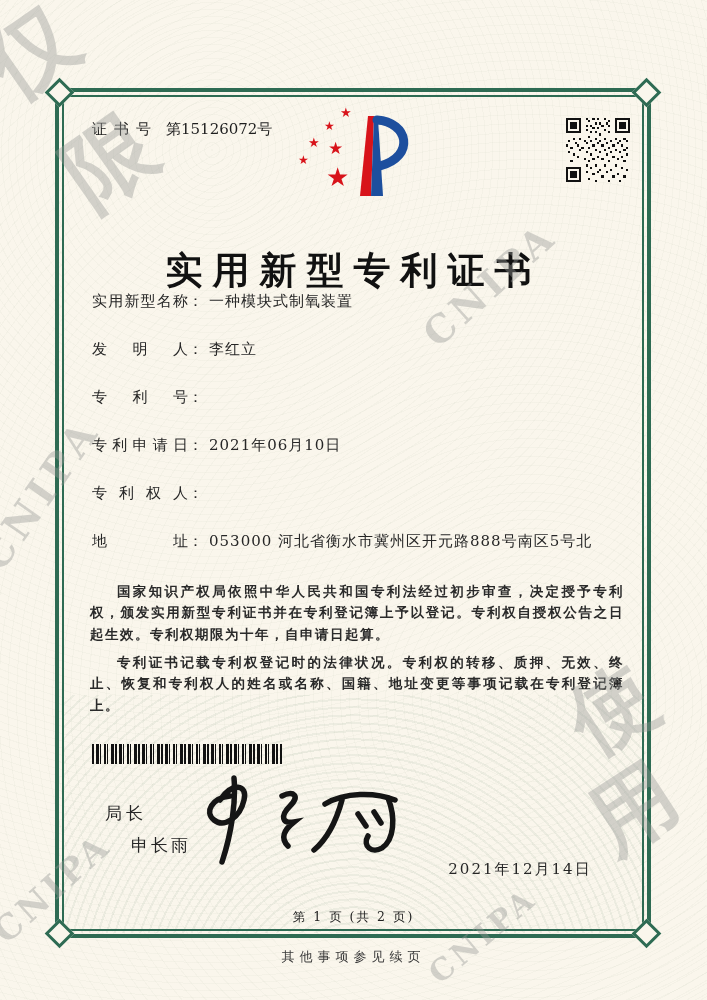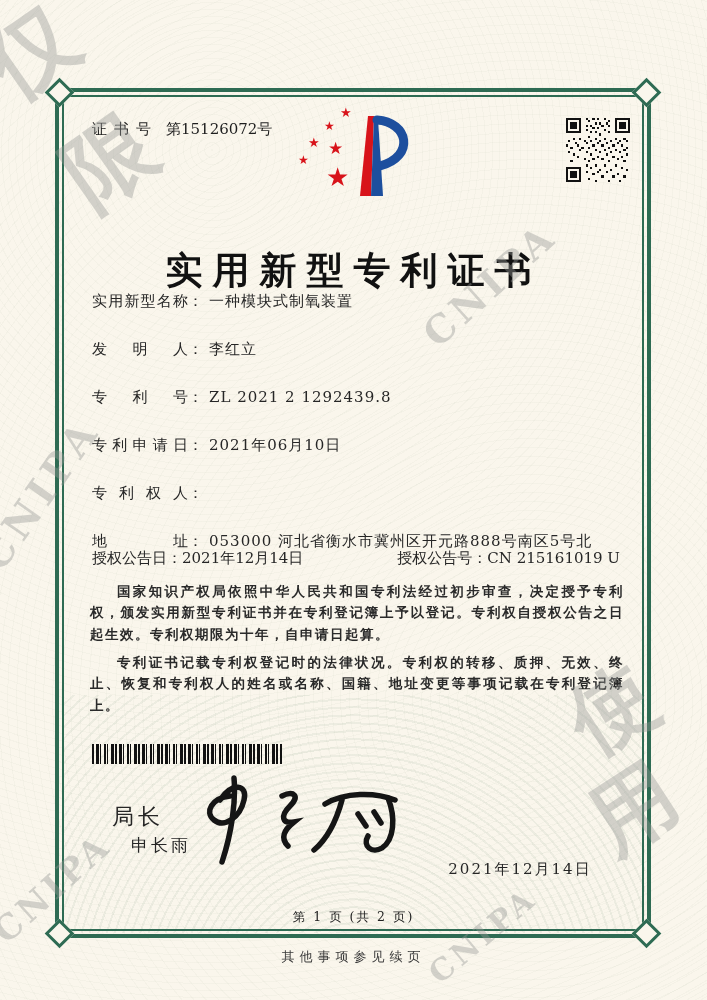--- a/index.html
+++ b/index.html
@@ -73,21 +73,21 @@
   .barcode{
     position:absolute;left:92px;top:744px;width:190px;height:20px;
     background:repeating-linear-gradient(90deg,
       #111 0 2px, transparent 2px 4px,
       #111 4px 7px, transparent 7px 8px,
       #111 8px 9px, transparent 9px 12px,
       #111 12px 14px, transparent 14px 15px,
       #111 15px 16px, transparent 16px 19px,
       #111 19px 22px, transparent 22px 23px);
   }
-  .director-title{position:absolute;left:112px;top:802px;font-size:22px;letter-spacing:4px;}
+  .director-title{position:absolute;left:105px;top:802px;font-size:17px;letter-spacing:4px;}
   .director-name{position:absolute;left:104px;top:834px;font-size:17px;letter-spacing:3px;margin-left:27px;}
   .signature{position:absolute;left:190px;top:770px;}
   .issue-date{position:absolute;left:420px;top:860px;width:200px;text-align:center;font-size:15px;letter-spacing:2px;}
   .page-indicator{position:absolute;left:0;right:0;top:909px;text-align:center;font-size:12.5px;letter-spacing:2px;color:#222;}
   .continuation-note{position:absolute;left:0;right:0;top:948px;text-align:center;font-size:13px;letter-spacing:5px;color:#3a3a3a;}
   
   .wm{
     position:absolute;color:rgba(150,152,150,0.40);font-weight:700;
     pointer-events:none;z-index:6;user-select:none;
   }
@@ -171,43 +171,37 @@
         <span class="fvalue">一种模块式制氧装置</span>
     </div>
     <div class="field-row">
       <span class="flabel">发明人</span>
         <span class="fcolon">：</span>
         <span class="fvalue">李红立</span>
     </div>
     <div class="field-row">
       <span class="flabel">专利号</span>
         <span class="fcolon">：</span>
-        <span class="fvalue">ZL 2021 2 1292439.8</span>
     </div>
     <div class="field-row">
       <span class="flabel">专利申请日</span>
         <span class="fcolon">：</span>
         <span class="fvalue">2021年06月10日</span>
     </div>
     <div class="field-row">
       <span class="flabel">专利权人</span>
         <span class="fcolon">：</span>
     </div>
     <div class="field-row">
       <span class="flabel">地址</span>
         <span class="fcolon">：</span>
         <span class="fvalue">053000 河北省衡水市冀州区开元路888号南区5号北</span>
     </div>
   </div>
 
-  <div class="grant-row">
-    <span><span>授权公告日</span><span>：</span><span>2021年12月14日</span></span>
-    <span class="spacer"></span>
-    <span><span>授权公告号</span><span>：</span><span>CN 215161019 U</span></span>
-  </div>
 
   <div class="body-text">
     <p>国家知识产权局依照中华人民共和国专利法经过初步审查，决定授予专利权，颁发实用新型专利证书并在专利登记簿上予以登记。专利权自授权公告之日起生效。专利权期限为十年，自申请日起算。</p>
     <p>专利证书记载专利权登记时的法律状况。专利权的转移、质押、无效、终止、恢复和专利权人的姓名或名称、国籍、地址变更等事项记载在专利登记簿上。</p>
   </div>
 
   <div class="barcode"></div>
 
   <div class="director-title">局长</div>
   <div class="director-name">申长雨</div>

